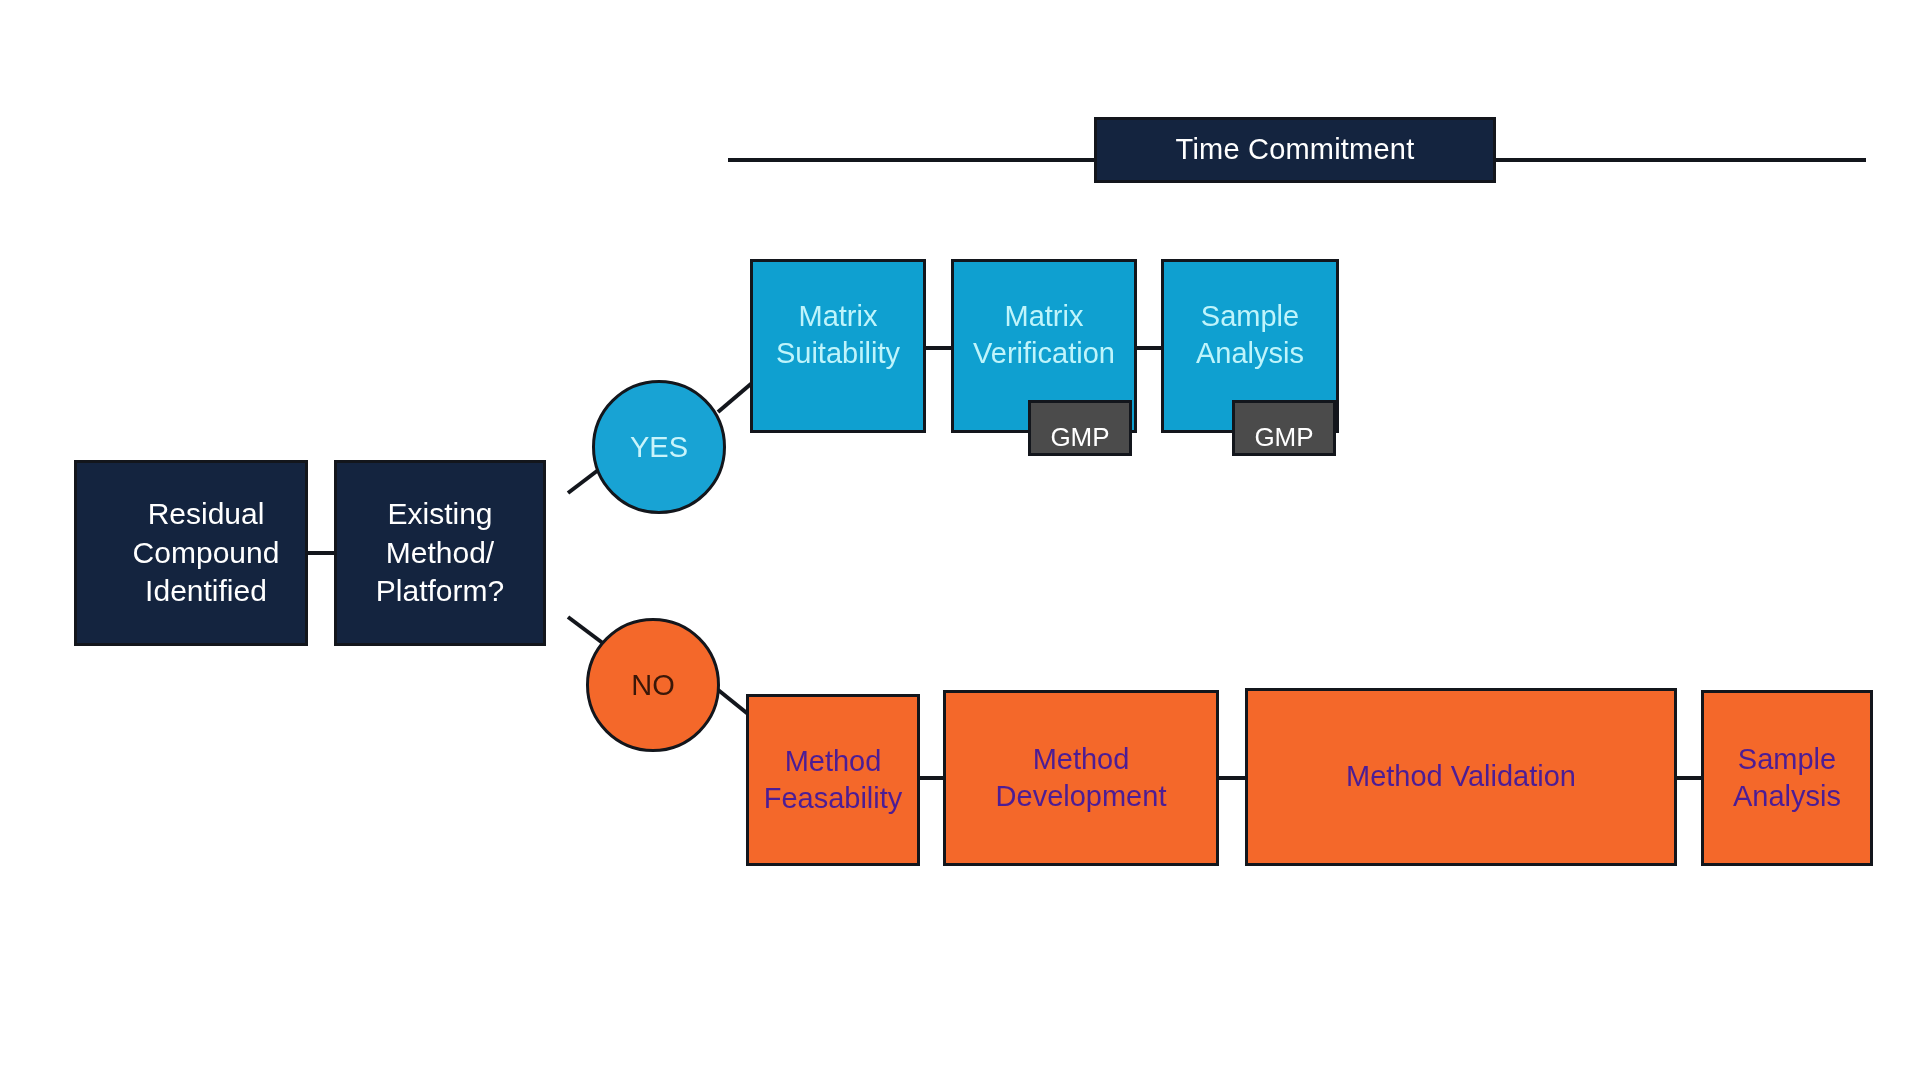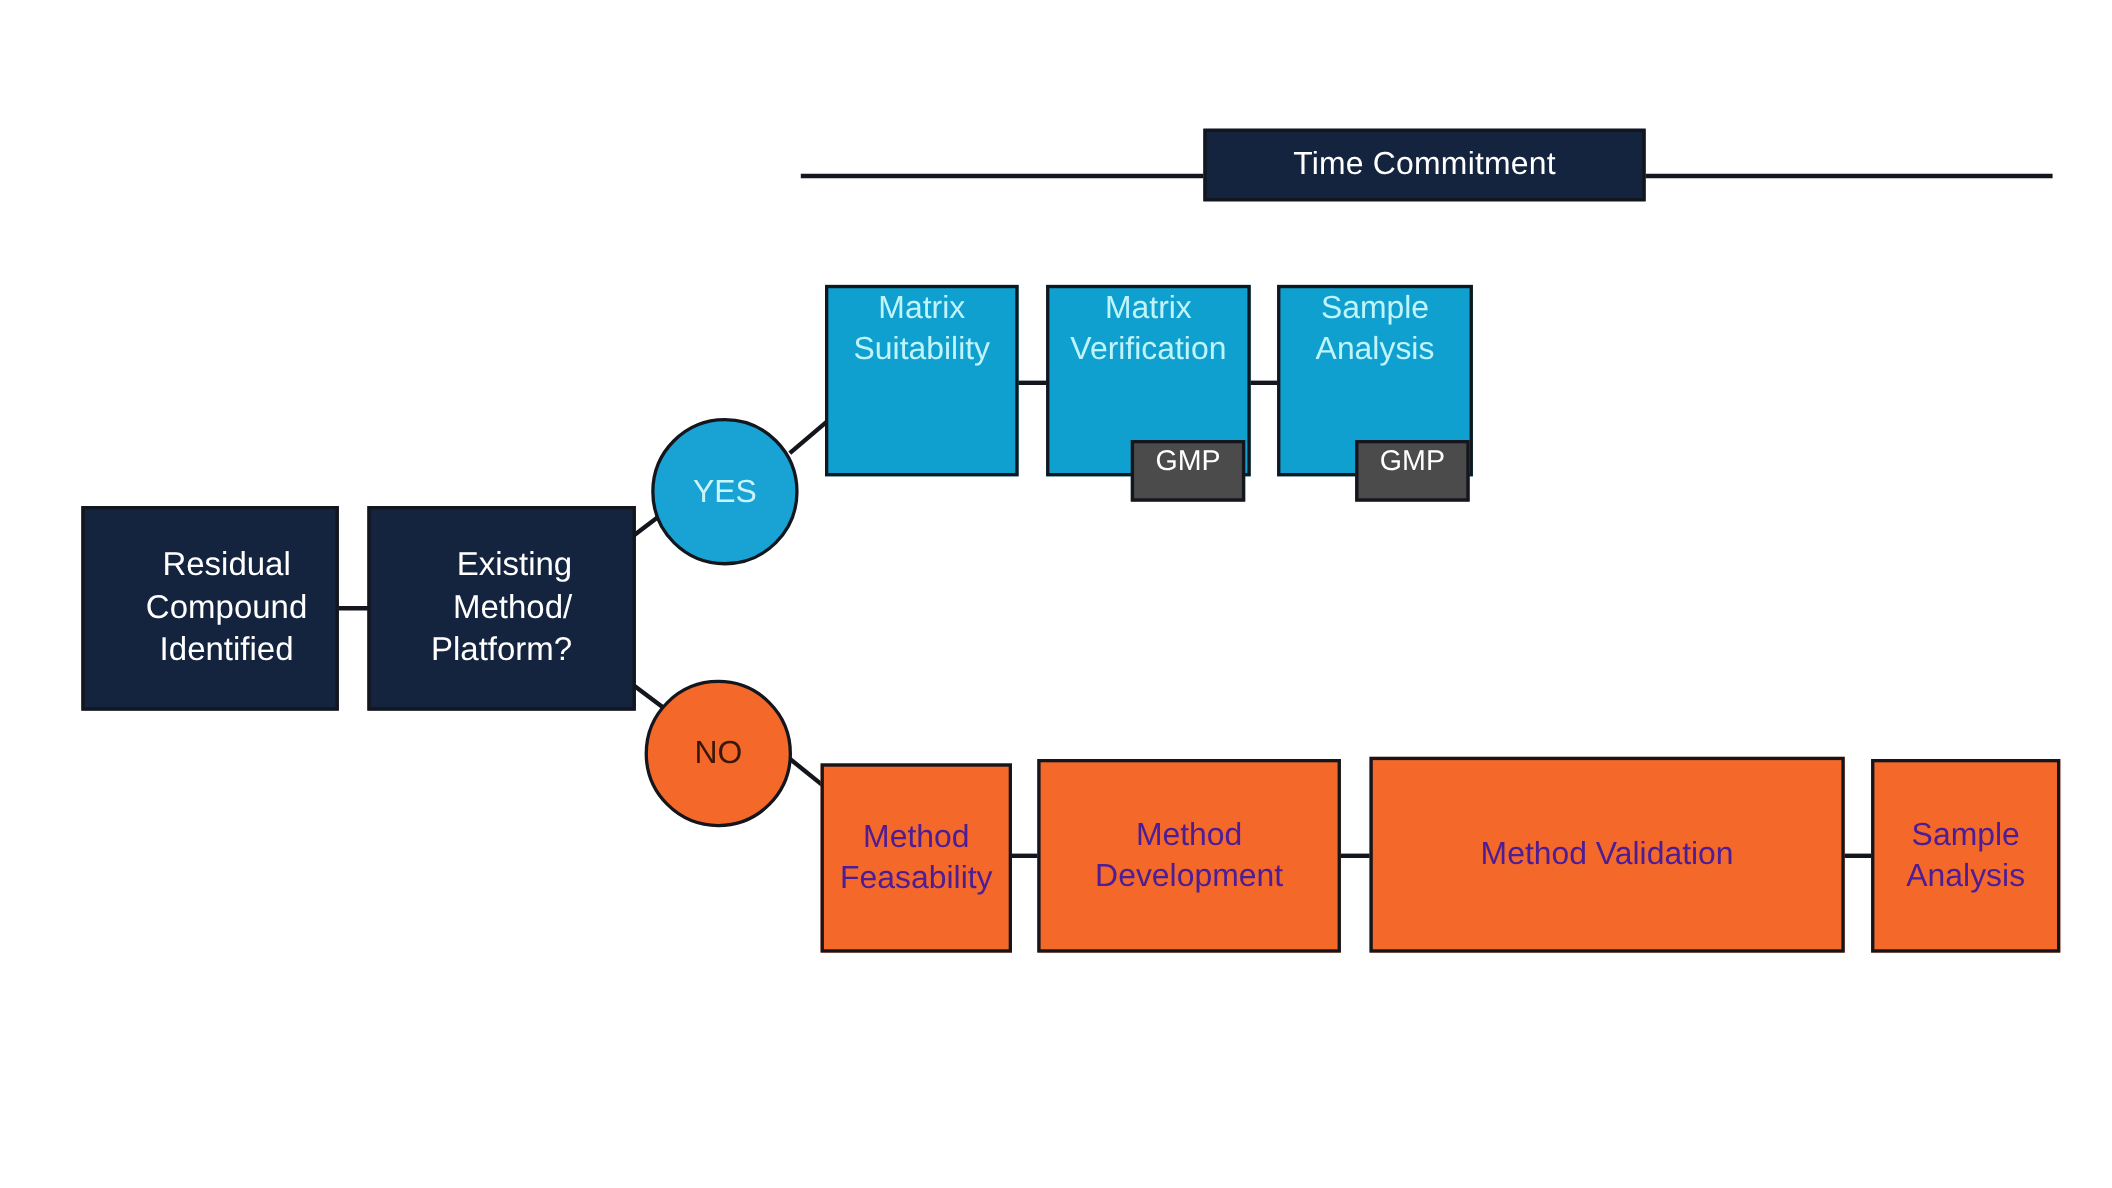--- a/index.html
+++ b/index.html
@@ -50,20 +50,21 @@
     font-size: 29px;
     letter-spacing: .2px;
   }
 
   
   .blue {
     background: #0fa0d0;
     color: #bff4fb;
     font-size: 29px;
     align-items: flex-start;
+    padding-top: 36px;
   }
 
   
   .orange {
     background: #f4682a;
     color: #4c1d95;
     font-size: 29px;
   }
 
   
@@ -87,21 +88,21 @@
   }
 
   
   .gmp {
     position: absolute;
     box-sizing: border-box;
     background: #4b4b4b;
     color: #ffffff;
     border: 3px solid #13161c;
     display: flex;
-    align-items: flex-start;
+    align-items: flex-end;
     justify-content: center;
     font-size: 26px;
   }
 
   
   #wires {
     position: absolute;
     left: 0; top: 0;
     width: 1920px;
     height: 1080px;
@@ -140,21 +141,21 @@
   <div class="node time-box" style="left:1094px; top:117px; width:402px; height:66px;">
     <span>Time Commitment</span>
   </div>
 
   <div class="node navy" style="left:74px; top:460px; width:234px; height:186px;padding-left:30px;">
     <span>Residual
 Compound
 Identified</span>
   </div>
 
-  <div class="node navy" style="left:334px; top:460px; width:244px; height:186px;text-align:right;">
+  <div class="node navy" style="left:334px; top:460px; width:212px; height:186px;">
     <span>Existing
 Method/
 Platform?</span>
   </div>
 
   <div class="circle circle-no" style="left:586px; top:618px; width:134px; height:134px;">
     <span>NO</span>
   </div>
 
   <div class="circle circle-yes" style="left:592px; top:380px; width:134px; height:134px;">

